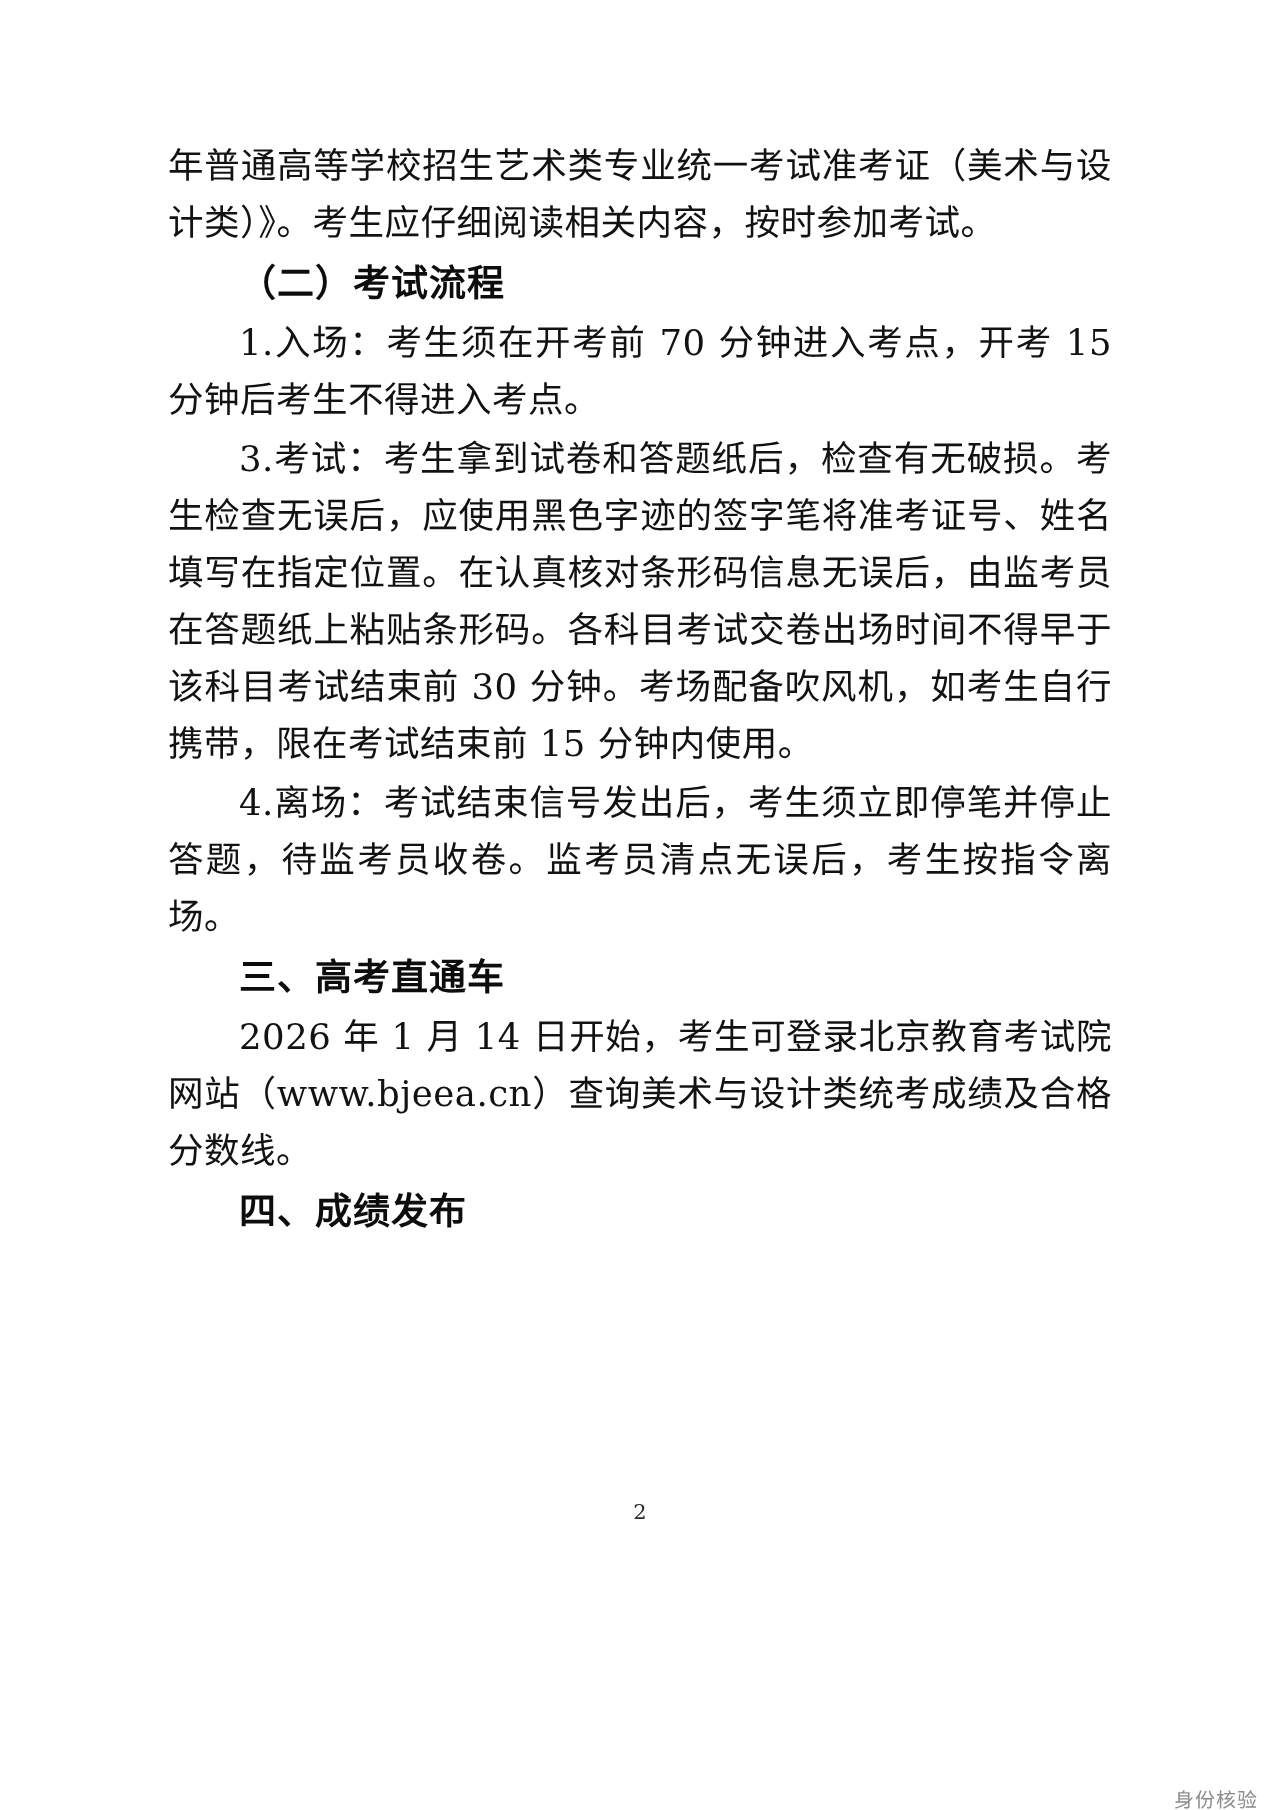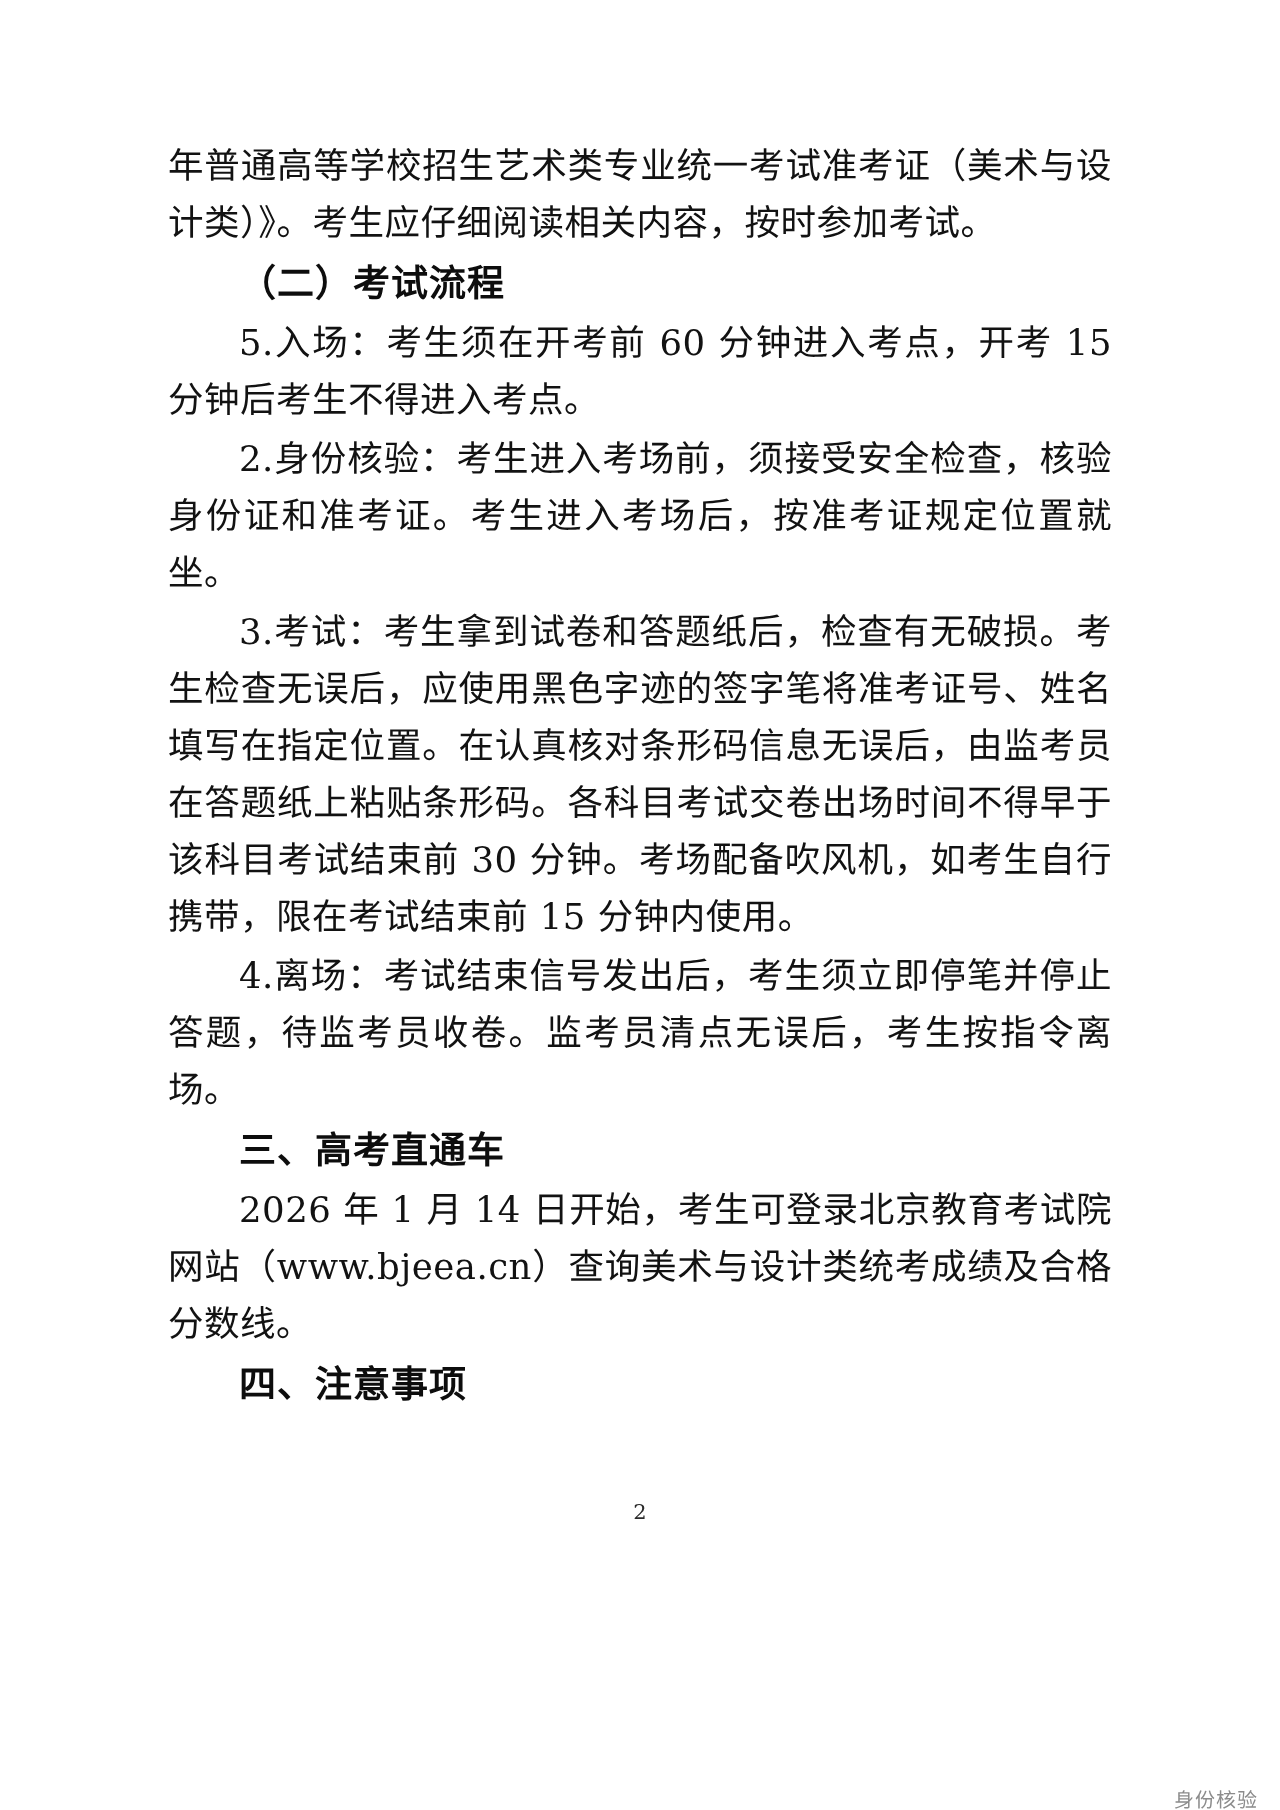--- a/index.html
+++ b/index.html
@@ -78,34 +78,33 @@
 <body>
 
 <div class="page">
 
   <div class="content">
 
     <p class="para">年普通高等学校招生艺术类专业统一考试准考证（美术与设计类）》。考生应仔细阅读相关内容，按时参加考试。</p>
 
     <p class="heading">（二）考试流程</p>
 
-    <p class="para indent">5.入场：考生须在开考前 60 分钟进入考点，开考 15 分钟后考生不得进入考点。</p>
+    <p class="para indent">1.入场：考生须在开考前 70 分钟进入考点，开考 15 分钟后考生不得进入考点。</p>
 
-    <p class="para indent">2.身份核验：考生进入考场前，须接受安全检查，核验身份证和准考证。考生进入考场后，按准考证规定位置就坐。</p>
 
     <p class="para indent">3.考试：考生拿到试卷和答题纸后，检查有无破损。考生检查无误后，应使用黑色字迹的签字笔将准考证号、姓名填写在指定位置。在认真核对条形码信息无误后，由监考员在答题纸上粘贴条形码。各科目考试交卷出场时间不得早于该科目考试结束前 30 分钟。考场配备吹风机，如考生自行携带，限在考试结束前 15 分钟内使用。</p>
 
     <p class="para indent">4.离场：考试结束信号发出后，考生须立即停笔并停止答题，待监考员收卷。监考员清点无误后，考生按指令离场。</p>
 
 
     <p class="heading">三、高考直通车</p>
 
     <p class="para indent">2026 年 1 月 14 日开始，考生可登录北京教育考试院网站（www.bjeea.cn）查询美术与设计类统考成绩及合格分数线。</p>
 
-    <p class="heading">四、注意事项</p>
+    <p class="heading">四、成绩发布</p>
 
 
   </div>
 
   <div class="page-number">2</div>
 
   <div class="watermark">身份核验</div>
 
 </div>
 

